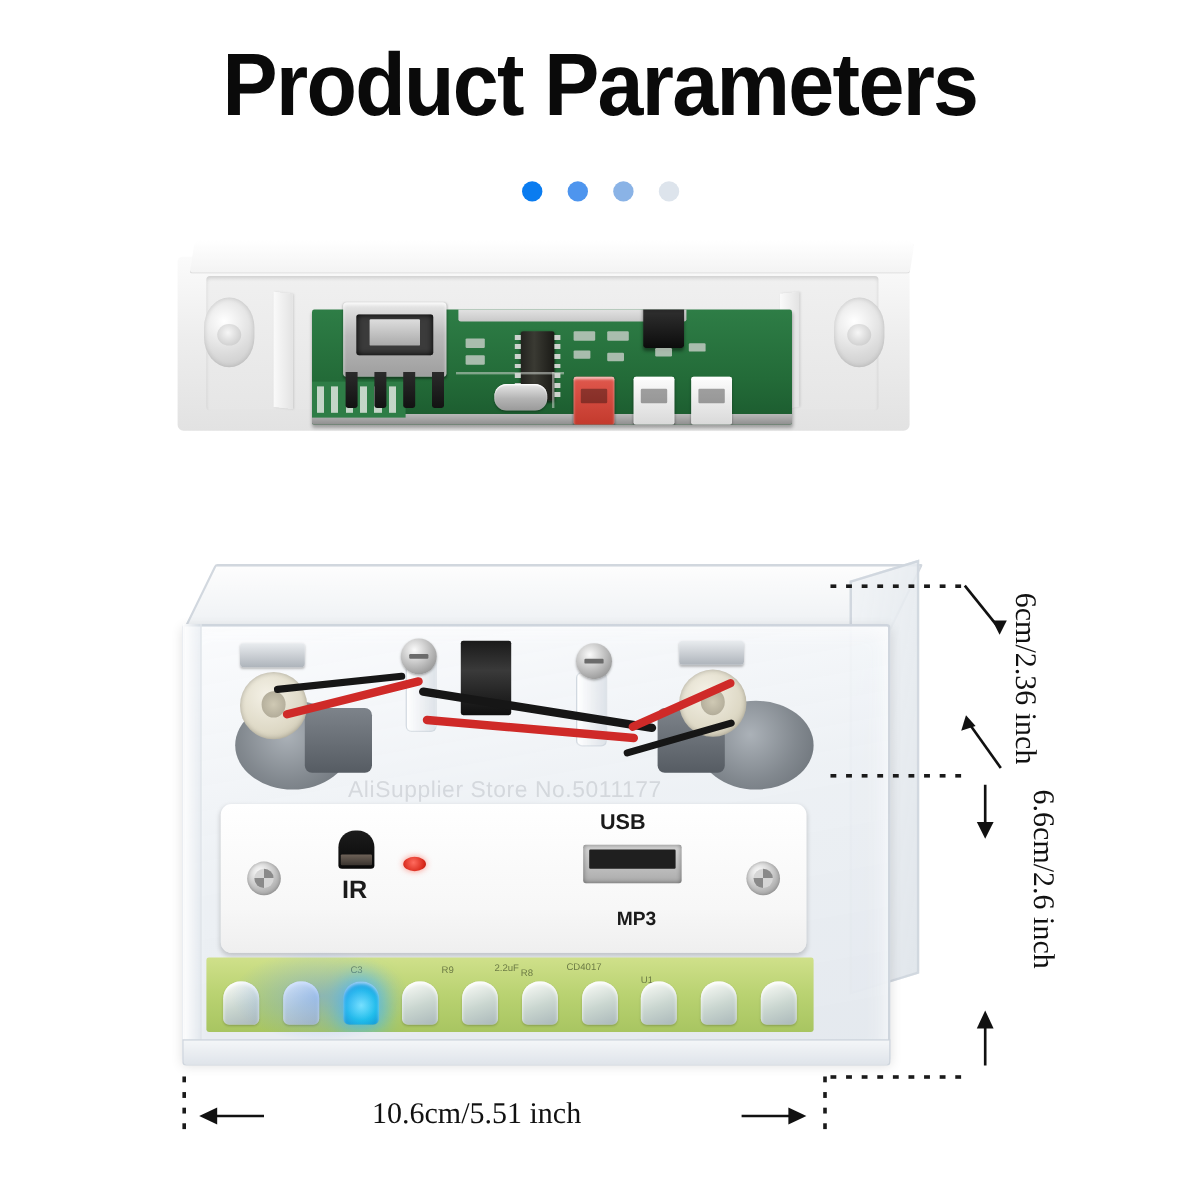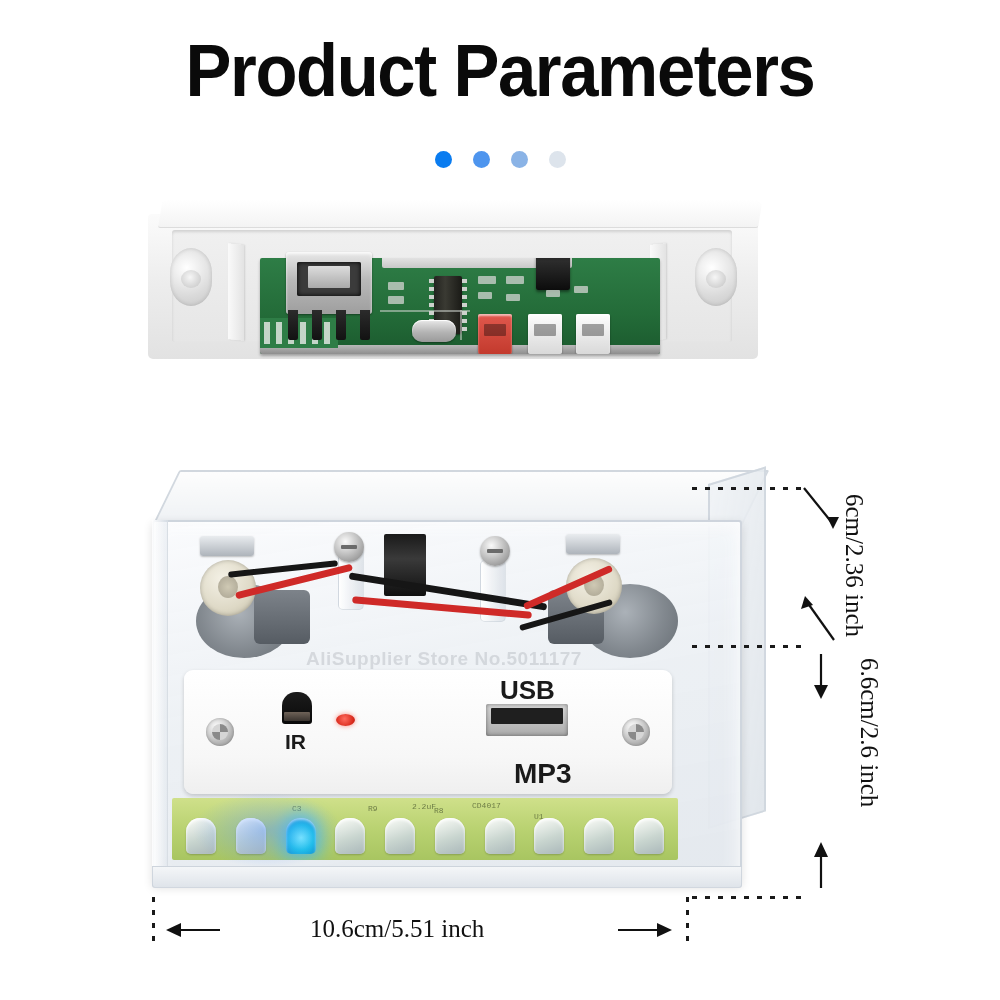--- a/index.html
+++ b/index.html
@@ -303,21 +303,21 @@
   }
 
   
   .ledboard{
     position:absolute; left:72px; top:336px; width:506px; height:62px;
     background: linear-gradient(#cfe08a,#b9d271 50%,#a8c561);
     border-radius:2px;
     overflow:hidden;
   }
   .ledboard .silk{
-    position:absolute; font-family:Liberation Mono, monospace;
+    position:absolute; font-family:Liberation Sans, sans-serif;
     font-size:8px; color:#5d6b3b; opacity:.85; white-space:nowrap;
   }
   .led-row{ position:absolute; left:14px; top:20px; width:478px; height:38px; display:flex; justify-content:space-between; }
   .led{
     width:30px; height:36px; border-radius:14px 14px 5px 5px;
     background: linear-gradient(160deg, rgba(255,255,255,.95), rgba(205,215,225,.85) 55%, rgba(170,182,195,.9));
     box-shadow: inset 0 2px 3px rgba(255,255,255,.9), 0 1px 2px rgba(0,0,0,.2);
   }
   .led.on{
     background: radial-gradient(circle at 50% 55%, #7ef5ff, #19c3e8 50%, #0a82c8);
@@ -329,22 +329,22 @@
     pointer-events:none;
   }
   .acr-bottom{
     position:absolute; left:52px; top:404px; width:590px; height:22px;
     background: linear-gradient(#f4f6f8, #dfe4ea);
     border:1px solid rgba(200,208,216,.8);
     border-radius:0 0 3px 3px;
   }
   .watermark{
     position:absolute; left:190px; top:186px;
-    font-family:"Liberation Sans", sans-serif; font-size:19px; font-weight:700;
-    color:rgba(120,125,132,.22); white-space:nowrap; letter-spacing:.5px;margin-left:16px;
+    font-family:"Liberation Sans", sans-serif; font-size:19px; font-weight:400;
+    color:rgba(120,125,132,.22); white-space:nowrap; letter-spacing:.5px;
   }
 
   
   .dim-dot-h{
     position:absolute; height:3px;
     background-image: radial-gradient(circle, #1a1a1a 40%, transparent 42%);
     background-size: 13px 3px; background-repeat: repeat-x;
   }
   .dim-dot-v{
     position:absolute; width:3px;
@@ -453,22 +453,22 @@
 
     <div class="watermark">AliSupplier Store No.5011177</div>
 
     <div class="panel">
       <div class="panel-screw" style="left:22px;top:48px;"></div>
       <div class="panel-screw" style="left:438px;top:48px;"></div>
       <div class="ir-recv"></div>
       <div class="led-red"></div>
       <div class="usb-slot"></div>
       <div class="panel-txt" style="left:101px;top:60px;font-size:21px;">IR</div>
-      <div class="panel-txt" style="left:316px;top:5px;font-size:26px;">USB</div>
-      <div class="panel-txt" style="left:330px;top:88px;font-size:28px;">MP3</div>
+      <div class="panel-txt" style="left:316px;top:5px;font-size:18px;">USB</div>
+      <div class="panel-txt" style="left:330px;top:88px;font-size:16px;">MP3</div>
     </div>
 
     <div class="ledboard">
       <div class="silk" style="left:300px;top:3px;">CD4017</div>
       <div class="silk" style="left:362px;top:14px;">U1</div>
       <div class="silk" style="left:240px;top:4px;">2.2uF</div>
       <div class="silk" style="left:120px;top:6px;">C3</div>
       <div class="silk" style="left:196px;top:6px;">R9</div>
       <div class="silk" style="left:262px;top:8px;">R8</div>
       <div class="led-row">

